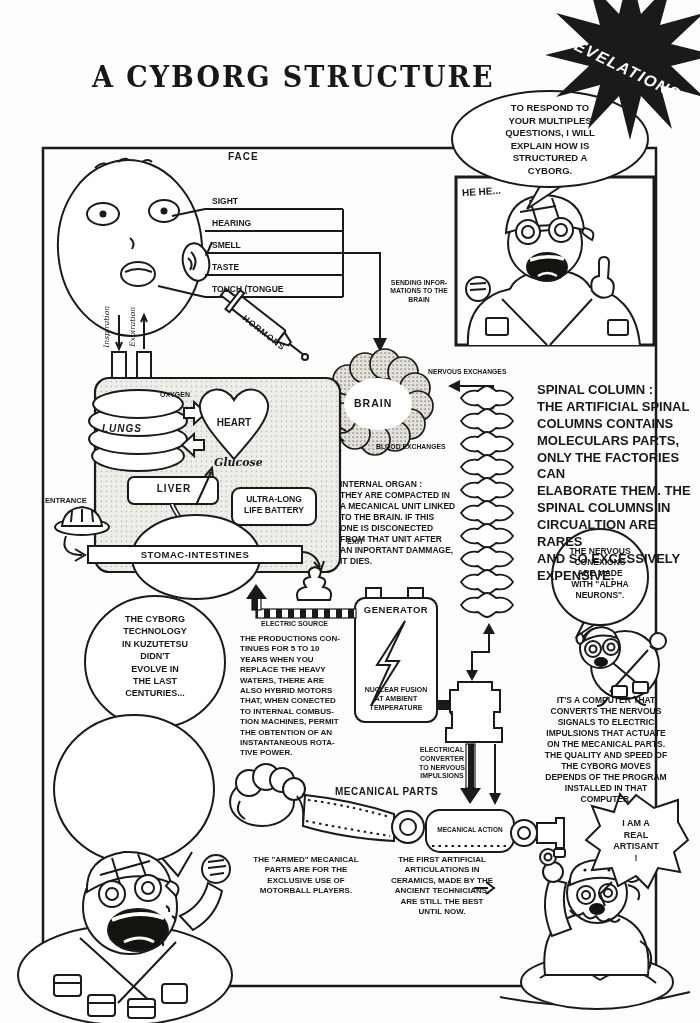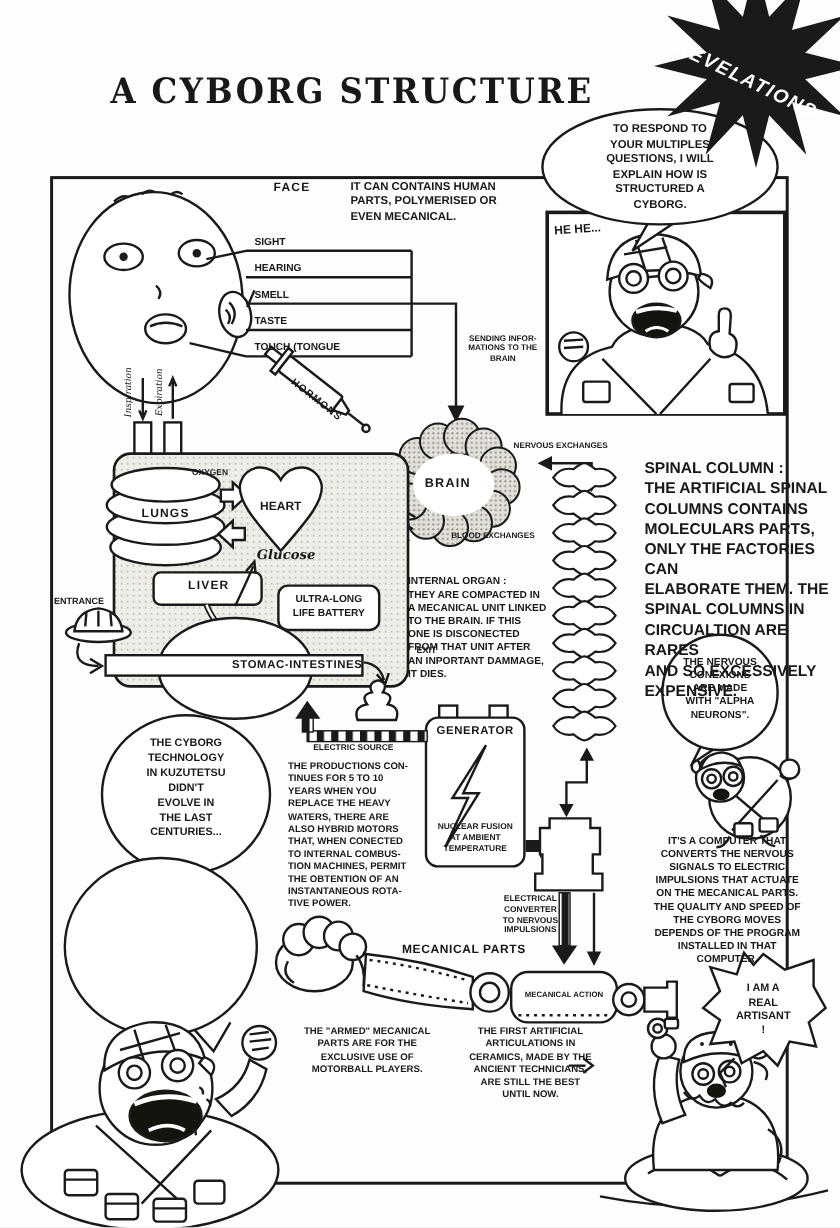--- a/index.html
+++ b/index.html
@@ -344,23 +344,20 @@
 
 <div class="txt c" style="left:466px;top:102px;width:168px;font-size:9.5px;line-height:1.32;">TO RESPOND TO
 YOUR MULTIPLES
 QUESTIONS, I WILL
 EXPLAIN HOW IS
 STRUCTURED A
 CYBORG.</div>
 <div class="txt" style="left:462px;top:186px;font-size:10px;transform:rotate(-4deg);">HE HE...</div>
 
 <div class="txt" style="left:228px;top:151px;font-size:10px;letter-spacing:1px;">FACE</div>
-<div class="txt" style="left:292px;top:150px;width:170px;font-size:9.5px;line-height:1.3;">IT CAN CONTAINS HUMAN
-PARTS, POLYMERISED OR
-EVEN MECANICAL.</div>
 
 <div class="txt" style="left:212px;top:196px;font-size:8.5px;">SIGHT</div>
 <div class="txt" style="left:212px;top:218px;font-size:8.5px;">HEARING</div>
 <div class="txt" style="left:212px;top:240px;font-size:8.5px;">SMELL</div>
 <div class="txt" style="left:212px;top:262px;font-size:8.5px;">TASTE</div>
 <div class="txt" style="left:212px;top:284px;font-size:8.5px;">TOUCH (TONGUE</div>
 
 <div class="txt rotV" style="left:77px;top:322px;width:60px;font-size:7.5px;text-align:center;">Inspiration</div>
 <div class="txt rotV" style="left:103px;top:322px;width:60px;font-size:7.5px;text-align:center;">Expiration</div>
 
@@ -379,28 +376,28 @@
 COLUMNS CONTAINS
 MOLECULARS PARTS,
 ONLY THE FACTORIES CAN
 ELABORATE THEM. THE
 SPINAL COLUMNS IN
 CIRCUALTION ARE RARES
 AND SO EXCESSIVELY
 EXPENSIVE.</div>
 
 <div class="txt" style="left:160px;top:391px;font-size:7px;">OXYGEN</div>
-<div class="txt c" style="left:106px;top:423px;width:64px;font-size:10px;letter-spacing:1px;">LUNGS</div>
+<div class="txt c" style="left:90px;top:423px;width:64px;font-size:10px;letter-spacing:1px;font-style:italic;">LUNGS</div>
 <div class="txt c" style="left:204px;top:417px;width:60px;font-size:10px;">HEART</div>
 <div class="txt script" style="left:214px;top:456px;font-size:11px;">Glucose</div>
 <div class="txt c" style="left:128px;top:483px;width:92px;font-size:10px;letter-spacing:1px;">LIVER</div>
 <div class="txt c" style="left:232px;top:494px;width:84px;font-size:8.5px;line-height:1.3;">ULTRA-LONG
 LIFE BATTERY</div>
 <div class="txt" style="left:45px;top:496px;font-size:7.5px;">ENTRANCE</div>
-<div class="txt c" style="left:88px;top:549px;width:214px;font-size:9.5px;letter-spacing:0.5px;text-align:right;">STOMAC-INTESTINES</div>
+<div class="txt c" style="left:88px;top:549px;width:214px;font-size:9.5px;letter-spacing:0.5px;">STOMAC-INTESTINES</div>
 <div class="txt" style="left:303px;top:537px;font-size:7.5px;margin-left:44px;">EXIT</div>
 
 <div class="txt" style="left:340px;top:479px;width:170px;font-size:8.5px;line-height:1.3;">INTERNAL ORGAN :
 THEY ARE COMPACTED IN
 A MECANICAL UNIT LINKED
 TO THE BRAIN. IF THIS
 ONE IS DISCONECTED
 FROM THAT UNIT AFTER
 AN INPORTANT DAMMAGE,
 IT DIES.</div>

